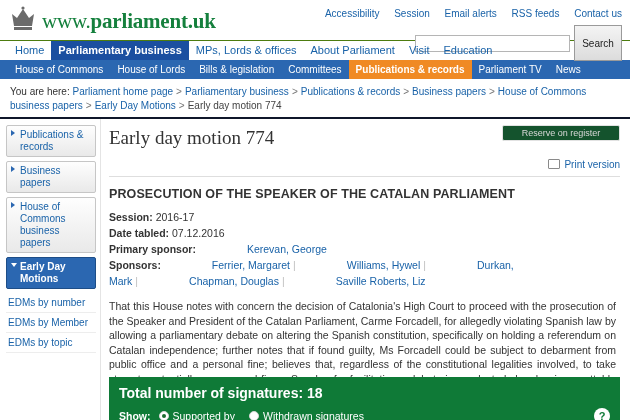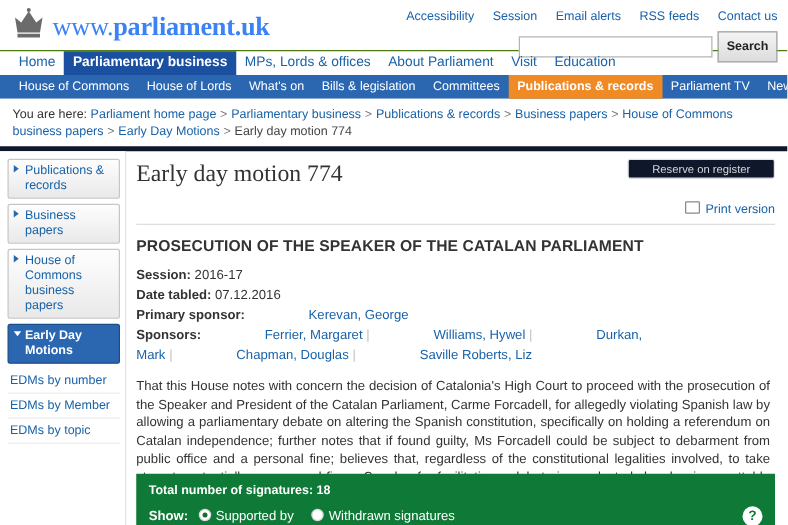--- a/index.html
+++ b/index.html
@@ -26,21 +26,21 @@
     padding: 6px 8px 0 10px;
     background: #fff;
   }
   .crown {
     width: 26px; height: 28px;
     margin-right: 6px;
     flex: 0 0 auto;
   }
   .site-title {
     font-size: 21px;
-    color: #3b82f6;
+    color: #15803d;
     font-weight: normal;
     letter-spacing: -0.2px;
     line-height: 30px;
     font-family: "Liberation Serif", serif;
   }
   .site-title b { font-weight: bold; }
 
   .util {
     margin-left: auto;
     text-align: right;
@@ -64,29 +64,28 @@
   .searchbox {
     width: 155px; height: 17px;
     border: 1px solid #b5b5b5;
     background: #fff;
     font-size: 10px;
     padding: 1px 3px;
     color: #444;
   }
   .searchbtn {
     margin-left: 4px;
-    height: 25px;
+    height: 36px;
     min-width: 48px;
     background: linear-gradient(#f4f4f4,#dcdcdc);
     border: 1px solid #9a9a9a;
     font-size: 10px;
     color: #222;
     cursor: pointer;
     padding: 0 6px;
-    font-weight: bold;
   }
 
   
   .nav-primary {
     display: flex;
     align-items: stretch;
     background: #fff;
     border-top: 1px solid #4d7c0f;
     height: 20px;
     padding-left: 8px;
@@ -124,21 +123,21 @@
     color: #fff;
     font-weight: bold;
   }
 
   
   .breadcrumb {
     font-size: 10px;
     color: #444;
     padding: 6px 8px 4px 10px;
     line-height: 14px;
-    border-bottom: 4px solid #0f172a;
+    border-bottom: 2px solid #0f172a;
     background: #fff;
   }
   .breadcrumb a { color: #1962a8; text-decoration: none; }
   .breadcrumb .sep { color: #777; margin: 0 3px; }
   .breadcrumb .you { color: #333; }
 
   
   .body {
     display: flex;
     height: 312px;
@@ -207,21 +206,21 @@
   .ghost-btn {
     position: absolute;
     right: 10px; top: 6px;
     width: 118px; height: 16px;
     border: 1px solid #e2e2e2;
     color: #d8d8d8;
     font-size: 9px;
     text-align: center;
     line-height: 15px;
     border-radius: 2px;
-    background: #0f172a;
+    background: #14532d;
   }
   .printrow {
     text-align: right;
     font-size: 10px;
     color: #1962a8;
     padding: 6px 0 6px 0;
     border-bottom: 1px solid #dedede;
   }
   .printrow .pico {
     display: inline-block;
@@ -260,21 +259,21 @@
   .sigpanel {
     position: absolute;
     left: 8px; right: 10px;
     bottom: 0;
     background: #0f7a37;
     color: #fff;
     padding: 8px 10px 8px 10px;
     height: 54px;
   }
   .sig-total {
-    font-size: 10px;
+    font-size: 14px;
     font-weight: bold;
   }
   .sig-show {
     margin-top: 7px;
     font-size: 10.5px;
     display: flex;
     align-items: center;
   }
   .sig-show .label { font-weight: bold; margin-right: 8px; }
   .radio {
@@ -344,21 +343,20 @@
     <div class="item active">Parliamentary business</div>
     <div class="item">MPs, Lords &amp; offices</div>
     <div class="item">About Parliament</div>
     <div class="item">Visit</div>
     <div class="item">Education</div>
   </div>
 
   <div class="nav-secondary">
     <div class="item">House of Commons</div>
     <div class="item">House of Lords</div>
-    <div class="item">What's on</div>
     <div class="item">Bills &amp; legislation</div>
     <div class="item">Committees</div>
     <div class="item active">Publications &amp; records</div>
     <div class="item">Parliament TV</div>
     <div class="item">News</div>
 
   </div>
 
   <div class="breadcrumb">
     <span class="you">You are here:</span>

